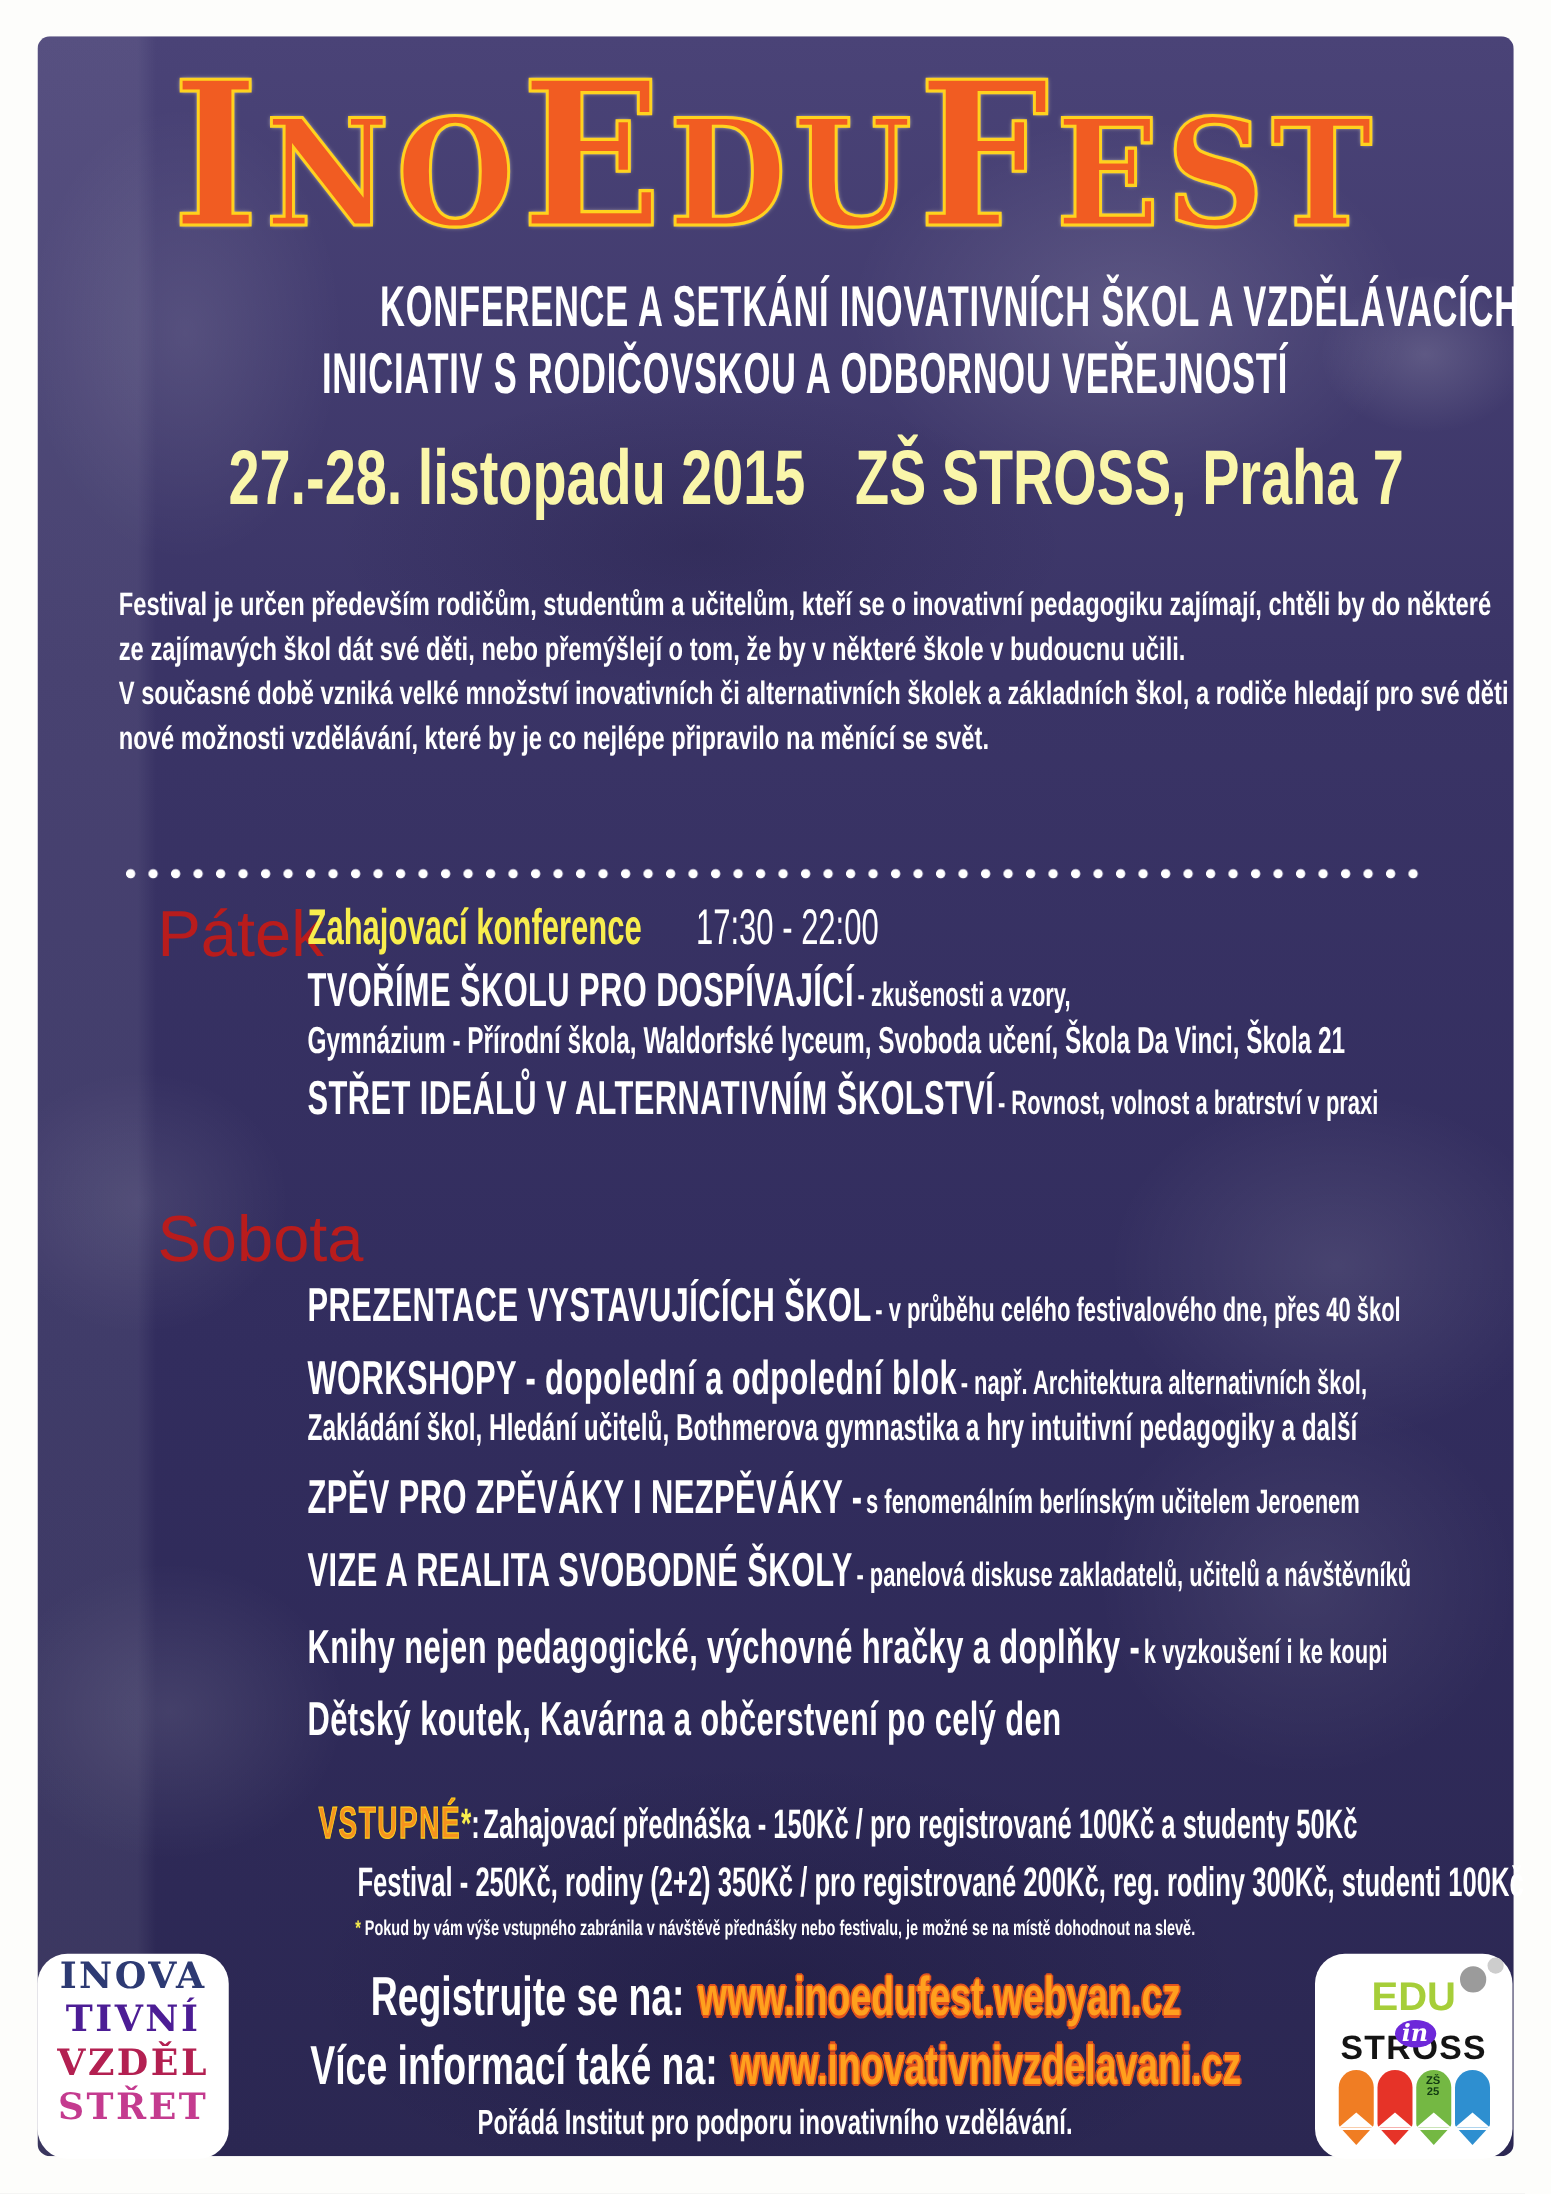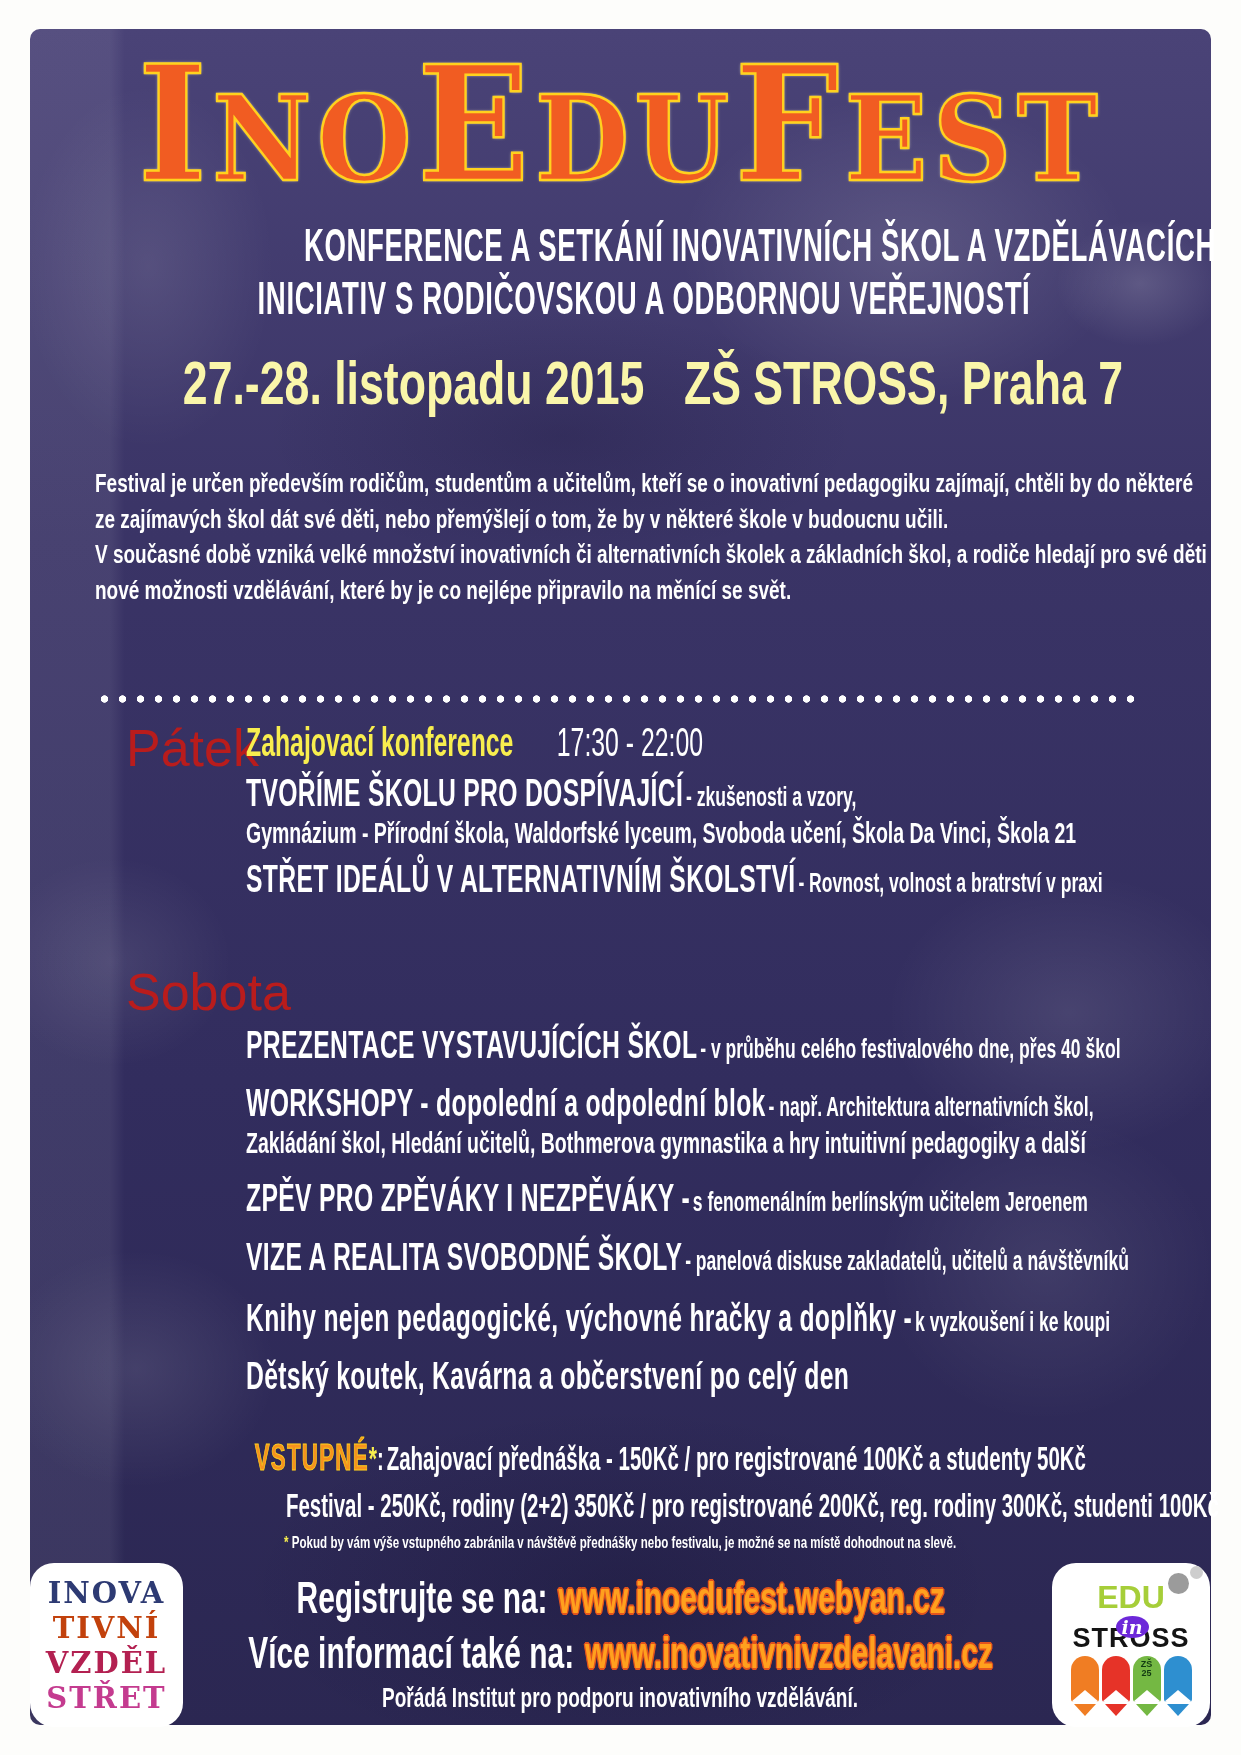--- a/index.html
+++ b/index.html
@@ -102,21 +102,21 @@
     text-shadow:-2px 0 0 #e2531d, 2px 0 0 #e2531d, 0 -2px 0 #e2531d, 0 2px 0 #e2531d,
                 -1px -1px 0 #e2531d, 1px 1px 0 #e2531d, -1px 1px 0 #e2531d, 1px -1px 0 #e2531d;
     cursor:pointer;
   }
   .organizer{font-weight:700;font-size:28px;color:#fff;}
 
   
   .inv-box{
     left:30px;top:1563px;width:153px;height:164px;
     background:#ffffff;border-radius:24px;
-    display:flex;flex-direction:column;justify-content:center;align-items:center;
+    display:flex;flex-direction:column;align-items:center;
     row-gap:1px;
   }
   .inv-line{
     font-family:"DejaVu Serif", serif;font-weight:700;font-size:29px;line-height:34px;
     letter-spacing:2px;
   }
 
   
   .logo-box{
     left:1052px;top:1563px;width:158px;height:164px;
@@ -274,21 +274,21 @@
     <span class="cond oc sx68">
       <span class="foot-label">Více informací také na:</span><span class="foot-url">www.inovativnivzdelavani.cz</span>
     </span>
   </div>
   <div class="abs ctr" style="top:1682px">
     <span class="cond oc sx68 organizer">Pořádá Institut pro podporu inovativního vzdělávání.</span>
   </div>
 
   <div class="abs inv-box">
     <div class="inv-line" style="color: rgb(45, 58, 115);">INOVA</div>
-    <div class="inv-line" style="color: #c2410c;">TIVNÍ</div>
+    <div class="inv-line" style="color: #4c1d95;">TIVNÍ</div>
     <div class="inv-line" style="color: rgb(179, 32, 81);">VZDĚL</div>
     <div class="inv-line" style="color: rgb(196, 59, 143);">STŘET</div>
   </div>
 
   <div class="abs logo-box">
     <div class="eduin">
       <span class="edu-txt" style="color: rgb(166, 206, 57);">EDU</span>
       <span class="edu-circle" style="background: #6d28d9;">
         <span class="edu-in">in</span>
       </span>

